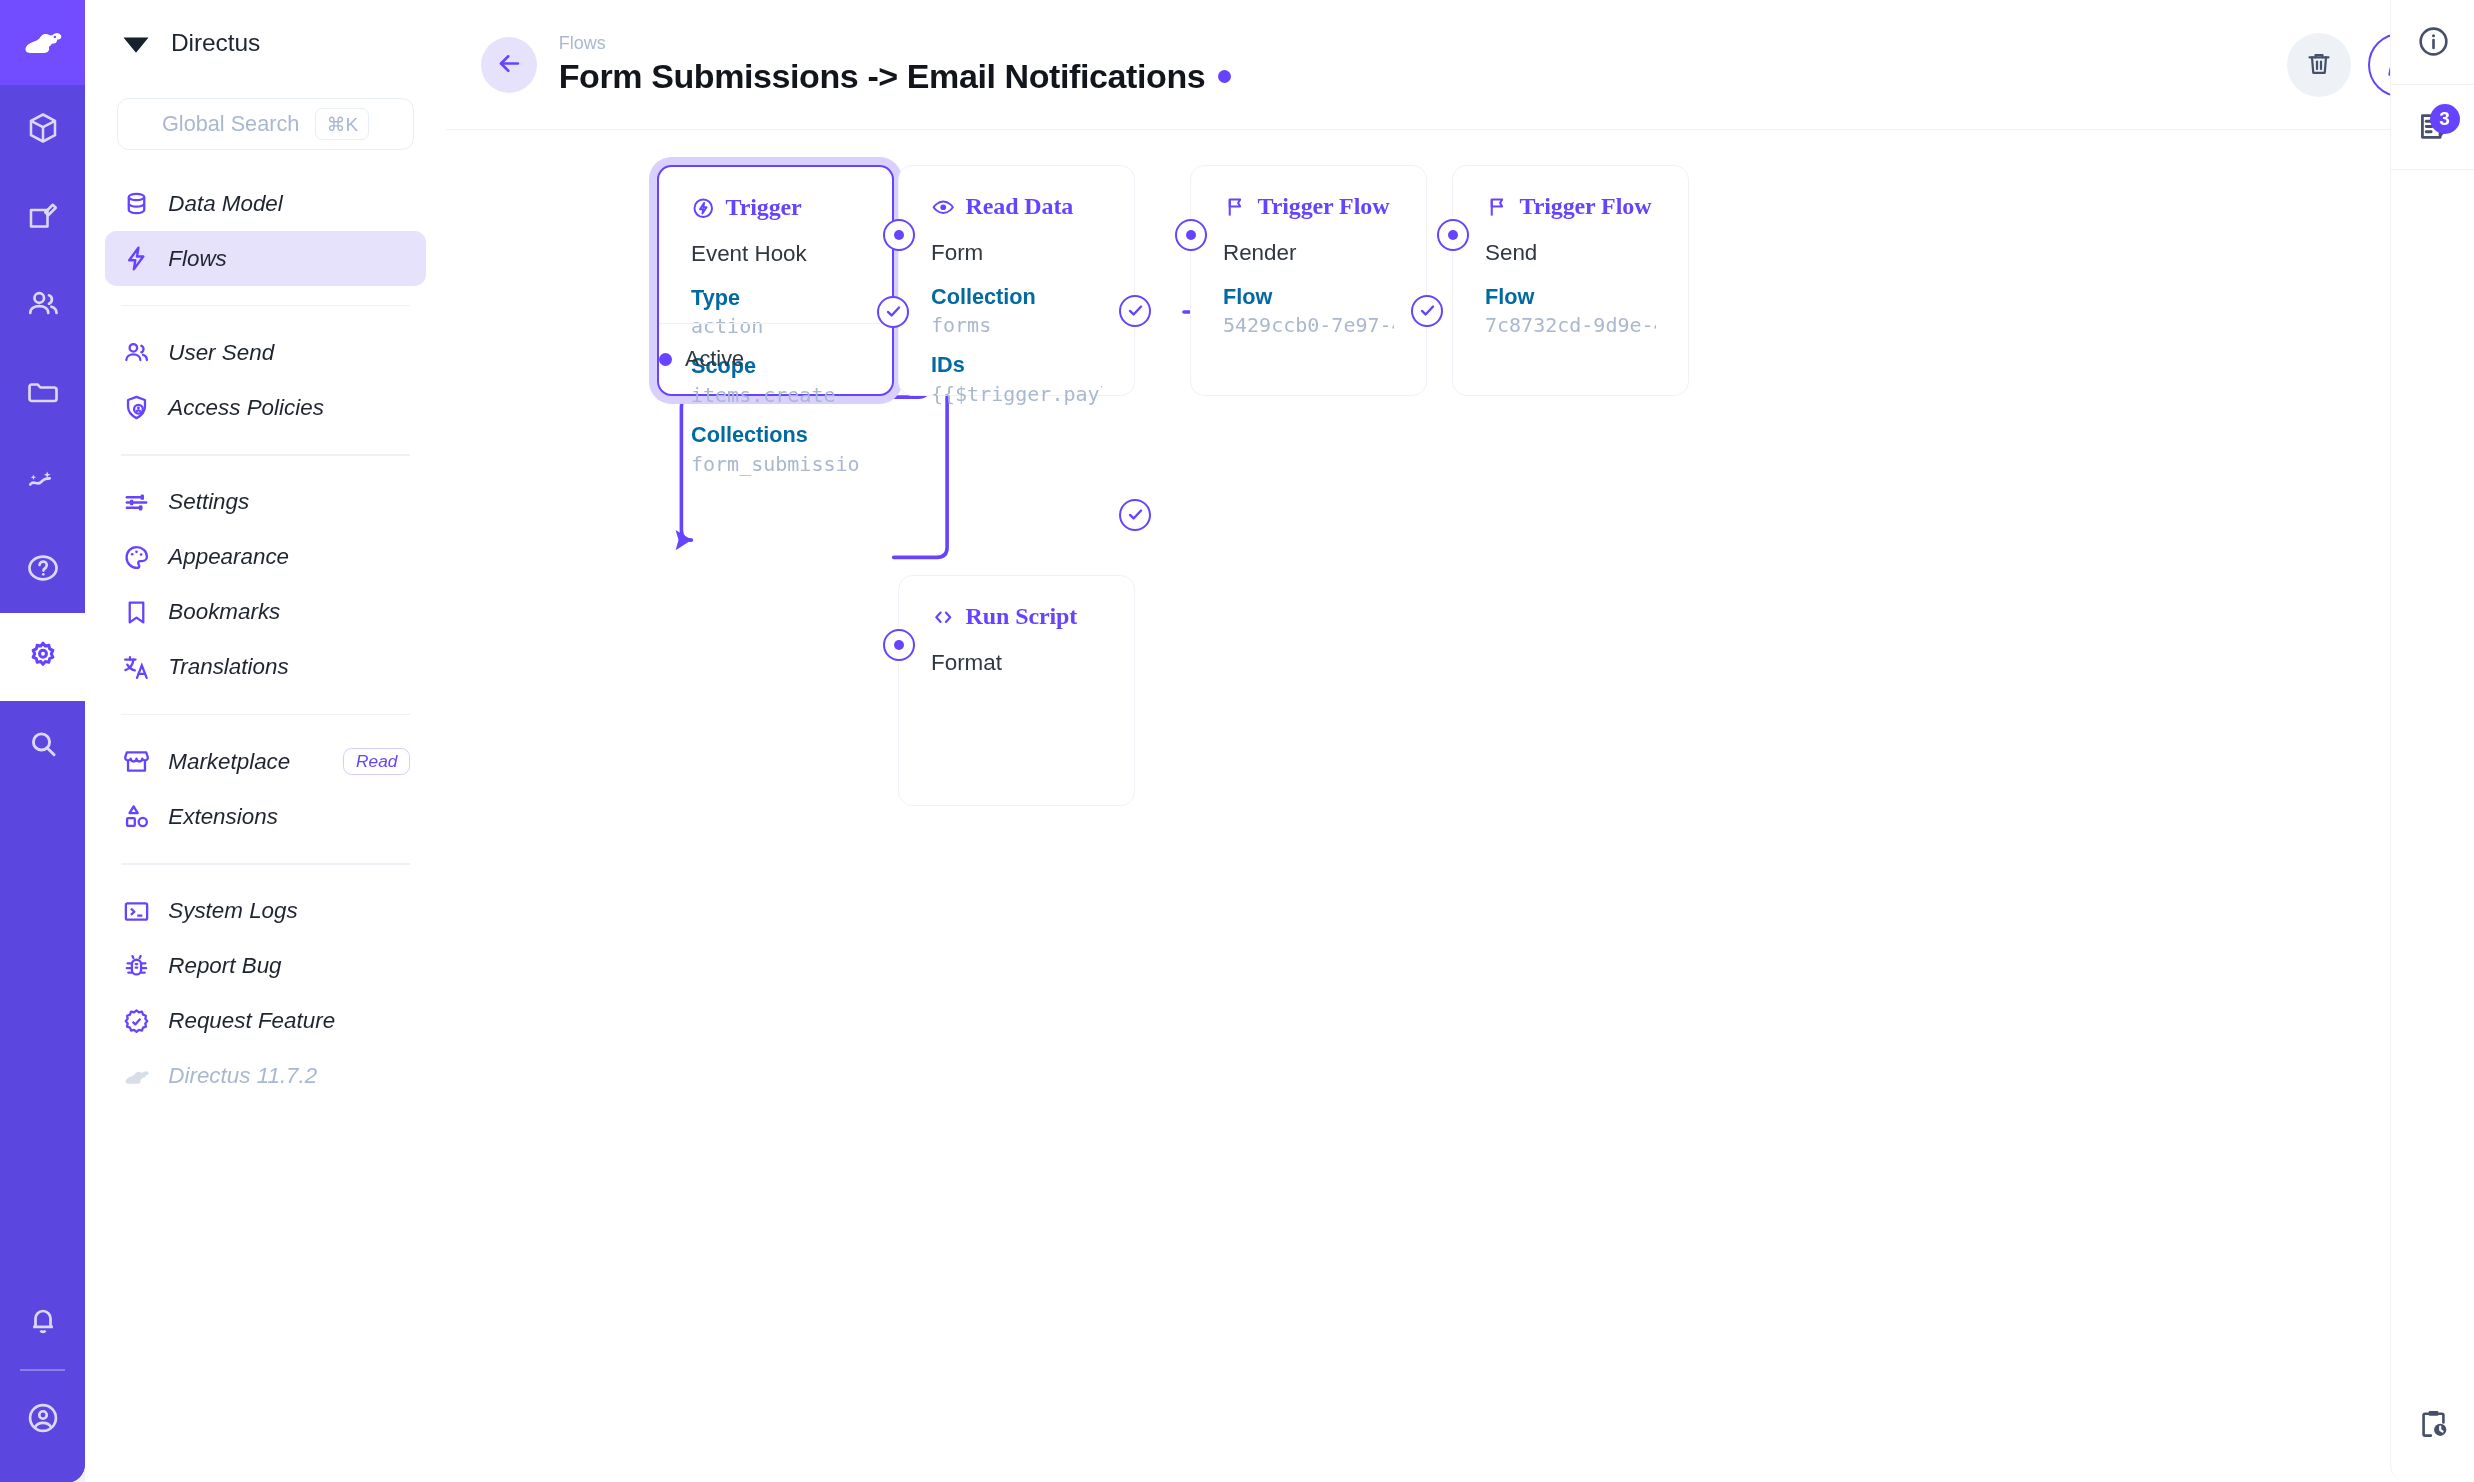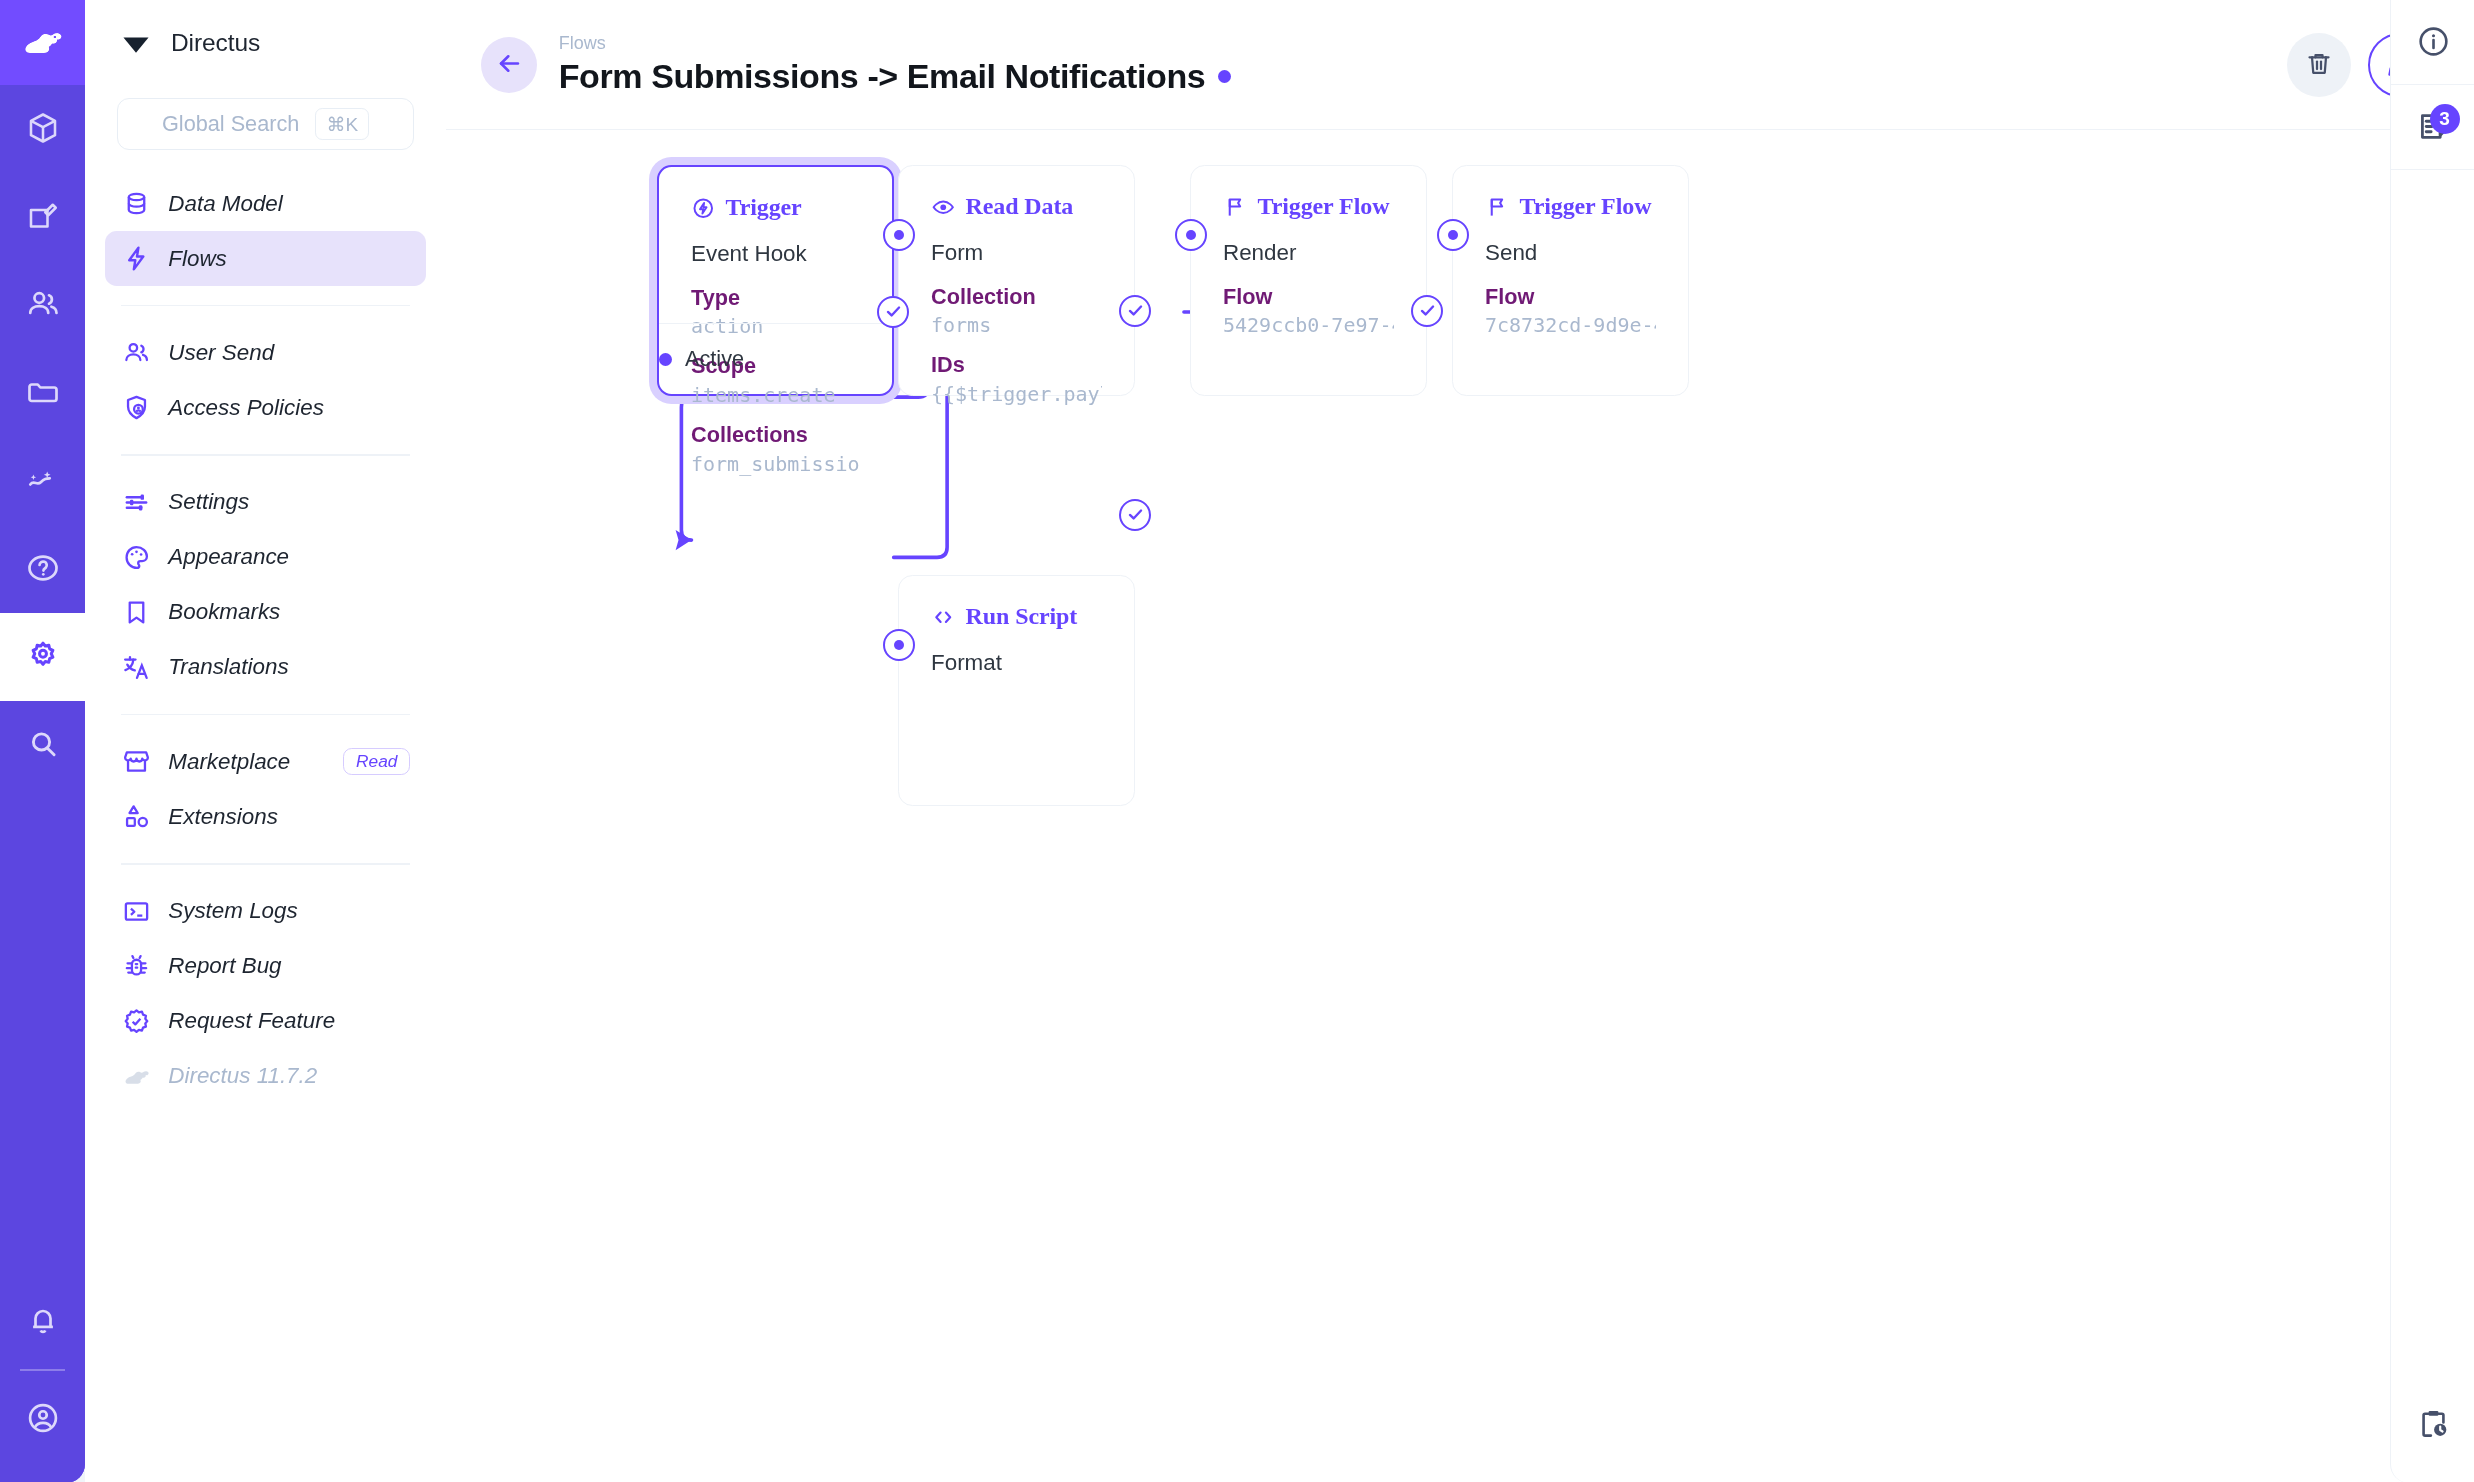--- a/index.html
+++ b/index.html
@@ -119,21 +119,21 @@
   }
   .node.selected {
     border: 2.2px solid #6644ff;
     box-shadow: 0 0 0 8px #d9d0ff;
   }
   .node-head { display: flex; align-items: center; gap: 10px; padding: 27.4px 0 0 32px; }
   .node-head .nh-icon { width: 24.5px; height: 24.5px; display:flex; align-items:center; justify-content:center;}
   .node-head .nh-title { font-size: 24px; font-weight: 700; color: #6644ff; letter-spacing: -0.1px; font-family: Liberation Serif, serif; }
   .node-body { padding: 16px 32px 0 32px; }
   .f-name { font-size: 22.4px; color: #2f3741; line-height: 1.5; }
-  .f-key { font-size: 21.7px; font-weight: 700; color: #701a75; margin-top: 11.6px; line-height: 1.35; }
+  .f-key { font-size: 21.7px; font-weight: 700; color: #0369a1; margin-top: 11.6px; line-height: 1.35; }
   .f-val {
     font-family: "DejaVu Sans Mono", monospace;
     font-size: 20px; color: #a9b8ce; line-height: 1.4; white-space: nowrap; overflow: hidden;
   }
   .node-footer {
     position: absolute; left: 0; right: 0; bottom: 0;
     border-top: 1.4px solid #eef2f7; height: 71px;
     display: flex; align-items: center; gap: 13px; 
   }
   .status-dot { width: 13px; height: 13px; border-radius: 50%; background: #6644ff; }

